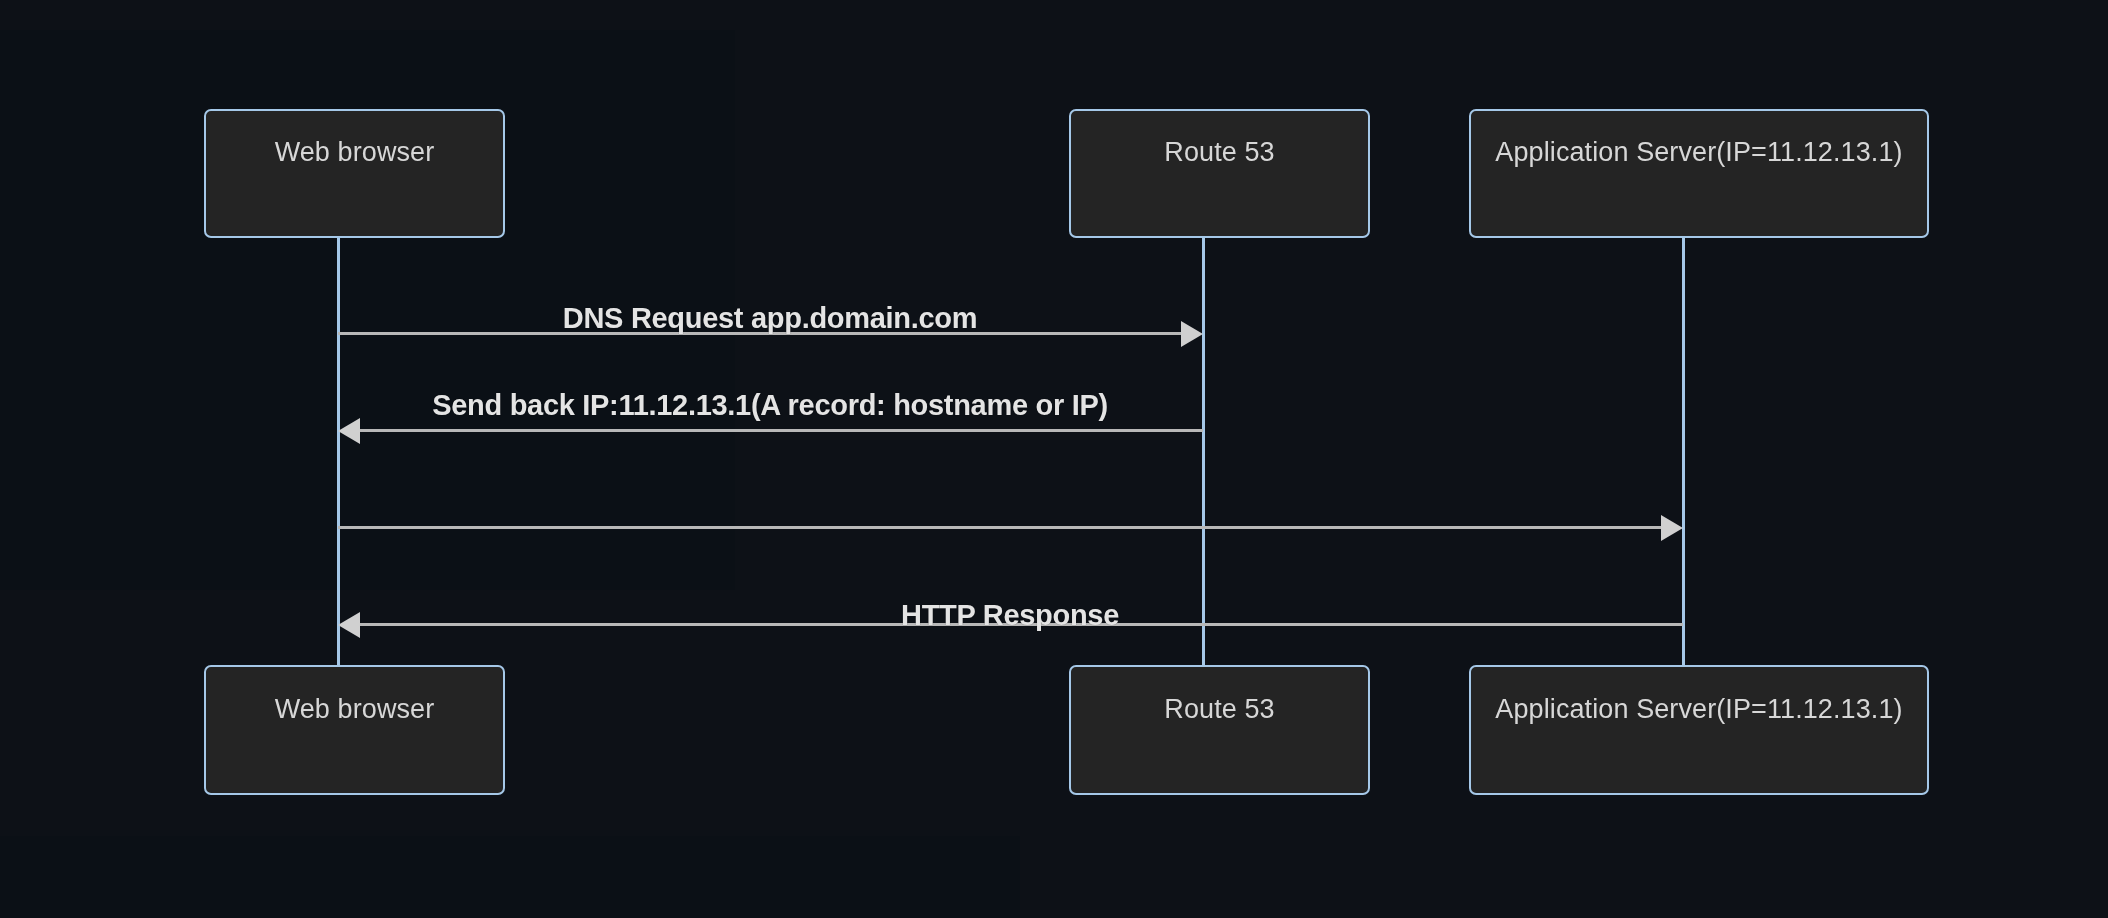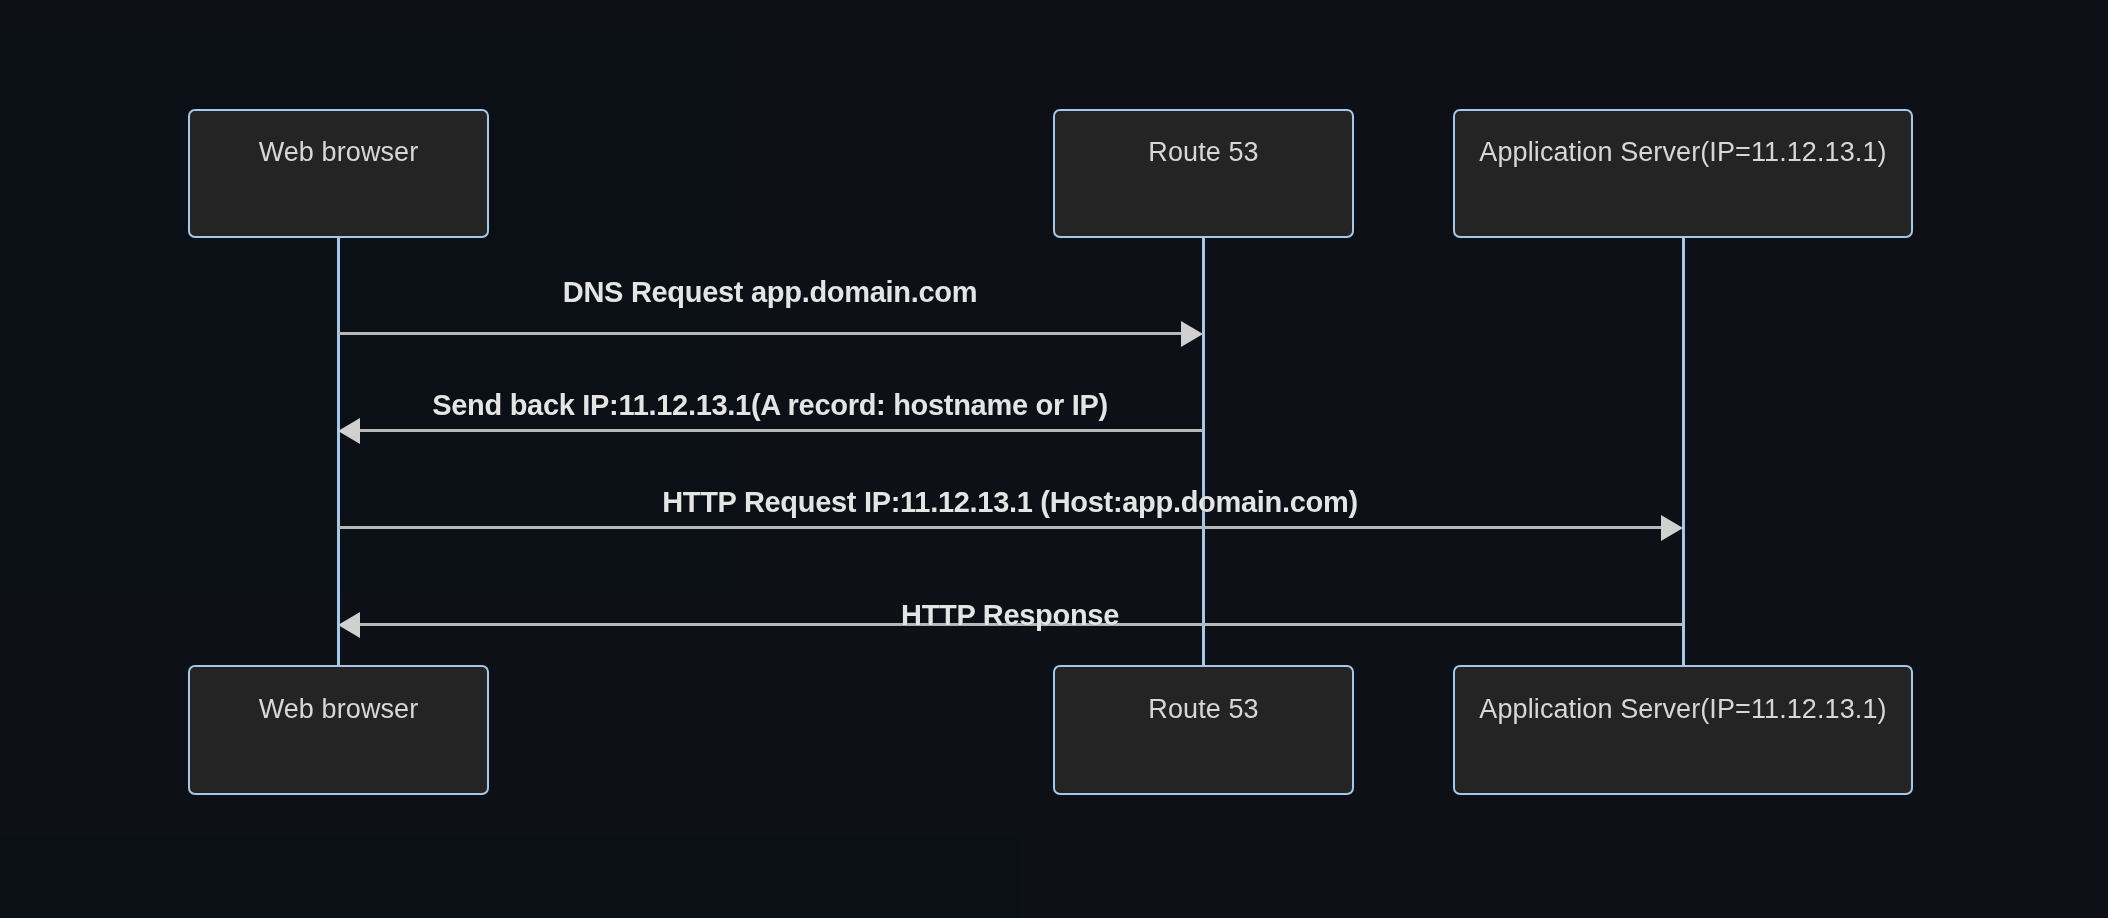--- a/index.html
+++ b/index.html
@@ -38,20 +38,21 @@
   .actor-box {
     position: absolute;
     box-sizing: border-box;
     background: #242424;
     border: 2px solid #a5c8e8;
     border-radius: 7px;
     display: flex;
     align-items: center;
     justify-content: center;
     overflow: hidden;
+    margin-left: 16px;
   }
   .actor-label {
     color: #d7d7d7;
     font-size: 27px;
     font-weight: 400;
     white-space: nowrap;
     letter-spacing: 0.1px;
     line-height: 1;
     transform: translateY(-21px);
   }
@@ -106,29 +107,28 @@
   <div class="actor-box" style="left:1053px; top:109px; width:301px; height:129px;">
     <span class="actor-label">Route 53</span>
   </div>
 
   <div class="actor-box" style="left:1453px; top:109px; width:460px; height:129px;">
     <span class="actor-label">Application Server(IP=11.12.13.1)</span>
   </div>
 
   <div class="msg-line" style="left:338px; top:332px; width:843px;"></div>
   <div class="arrow-head right" style="left:1181px; top:321px;"></div>
-  <div class="msg-label" style="left:770px; top:276px;">DNS Request app.domain.com</div>
+  <div class="msg-label" style="left:770px; top:302px;">DNS Request app.domain.com</div>
 
   <div class="msg-line" style="left:360px; top:429px; width:843px;"></div>
   <div class="arrow-head left" style="left:338px; top:418px;"></div>
   <div class="msg-label" style="left:770px; top:389px;">Send back IP:11.12.13.1(A record: hostname or IP)</div>
 
   <div class="msg-line" style="left:338px; top:526px; width:1323px;"></div>
   <div class="arrow-head right" style="left:1661px; top:515px;"></div>
-  <div class="msg-label" style="left:1010px; top:486px;">HTTP Request IP:11.12.13.1 (Host:app.domain.com)</div>
 
   <div class="msg-line" style="left:360px; top:623px; width:1323px;"></div>
   <div class="arrow-head left" style="left:338px; top:612px;"></div>
   <div class="msg-label" style="left:1010px; top:583px;margin-top:16px;">HTTP Response</div>
 
   <div class="actor-box" style="left:188px; top:665px; width:301px; height:130px;">
     <span class="actor-label">Web browser</span>
   </div>
 
   <div class="actor-box" style="left:1053px; top:665px; width:301px; height:130px;">

